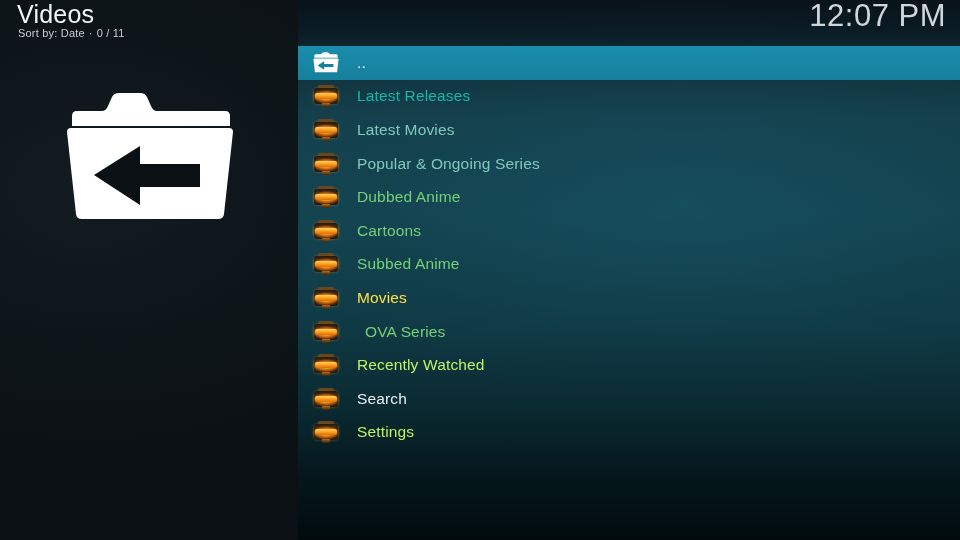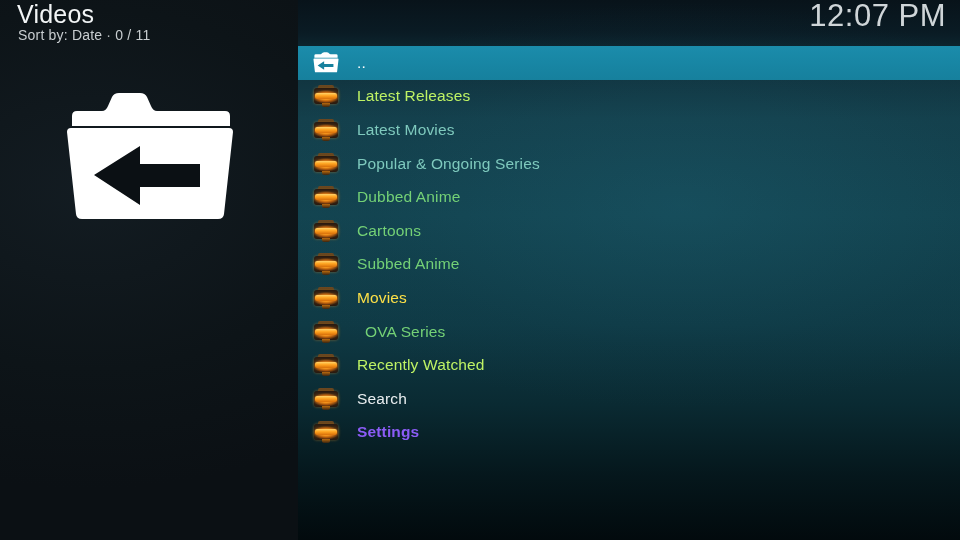--- a/index.html
+++ b/index.html
@@ -67,21 +67,21 @@
     left: 17px; top: 0px;
     font-size: 25px;
     color: #f2f5f6;
     letter-spacing: 0.2px;
     line-height: 28px;
     font-weight: 400;
   }
   .hdr-sub {
     position: absolute;
     left: 18px; top: 27px;
-    font-size: 14px;
+    font-size: 11px;
     color: #c8cdd0;
     letter-spacing: 0.2px;
     white-space: nowrap;
   }
   .hdr-sub .dot { padding: 0 4px; color: #b2b8bb; }
   .clock {
     position: absolute;
     right: 14px; top: -2px;
     font-size: 31px;
     color: #cfd5d8;
@@ -205,21 +205,21 @@
       </div>
       <div class="row">
         <div class="icon-slot">
           <span class="badge">
             <span class="b-top"></span>
             <span class="b-body"></span>
             <span class="b-band"></span>
             <span class="b-foot"></span>
           </span>
         </div>
-        <div class="label" style="color: #bef264;">Latest Releases</div>
+        <div class="label" style="color: #14b8a6;">Latest Releases</div>
       </div>
       <div class="row">
         <div class="icon-slot">
           <span class="badge">
             <span class="b-top"></span>
             <span class="b-body"></span>
             <span class="b-band"></span>
             <span class="b-foot"></span>
           </span>
         </div>
@@ -315,17 +315,17 @@
       </div>
       <div class="row">
         <div class="icon-slot">
           <span class="badge">
             <span class="b-top"></span>
             <span class="b-body"></span>
             <span class="b-band"></span>
             <span class="b-foot"></span>
           </span>
         </div>
-        <div class="label" style="color: #8b5cf6; font-weight: bold;">Settings</div>
+        <div class="label" style="color: #bef264;">Settings</div>
       </div>
     </div>
 
 </div>
 
 </body></html>

